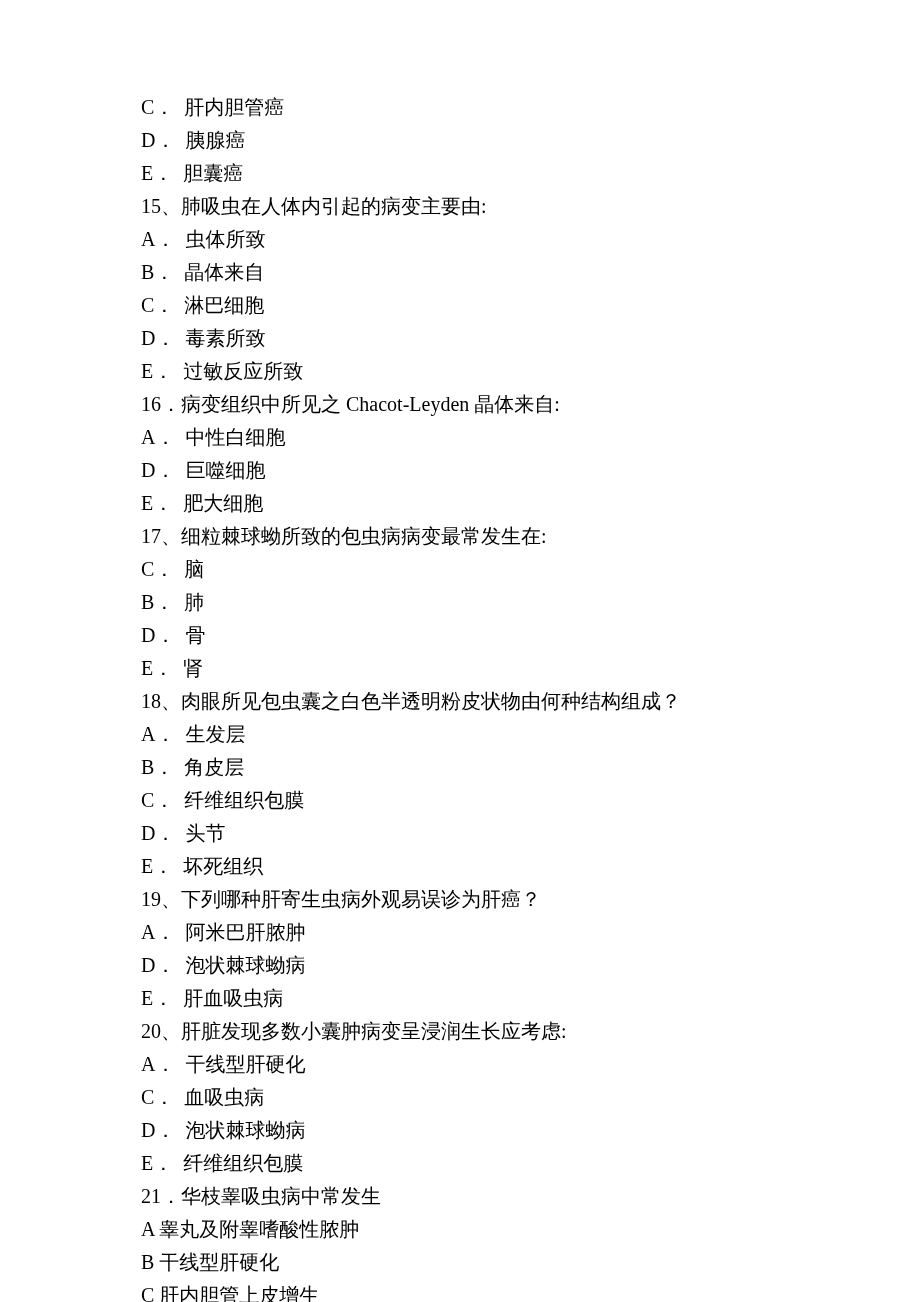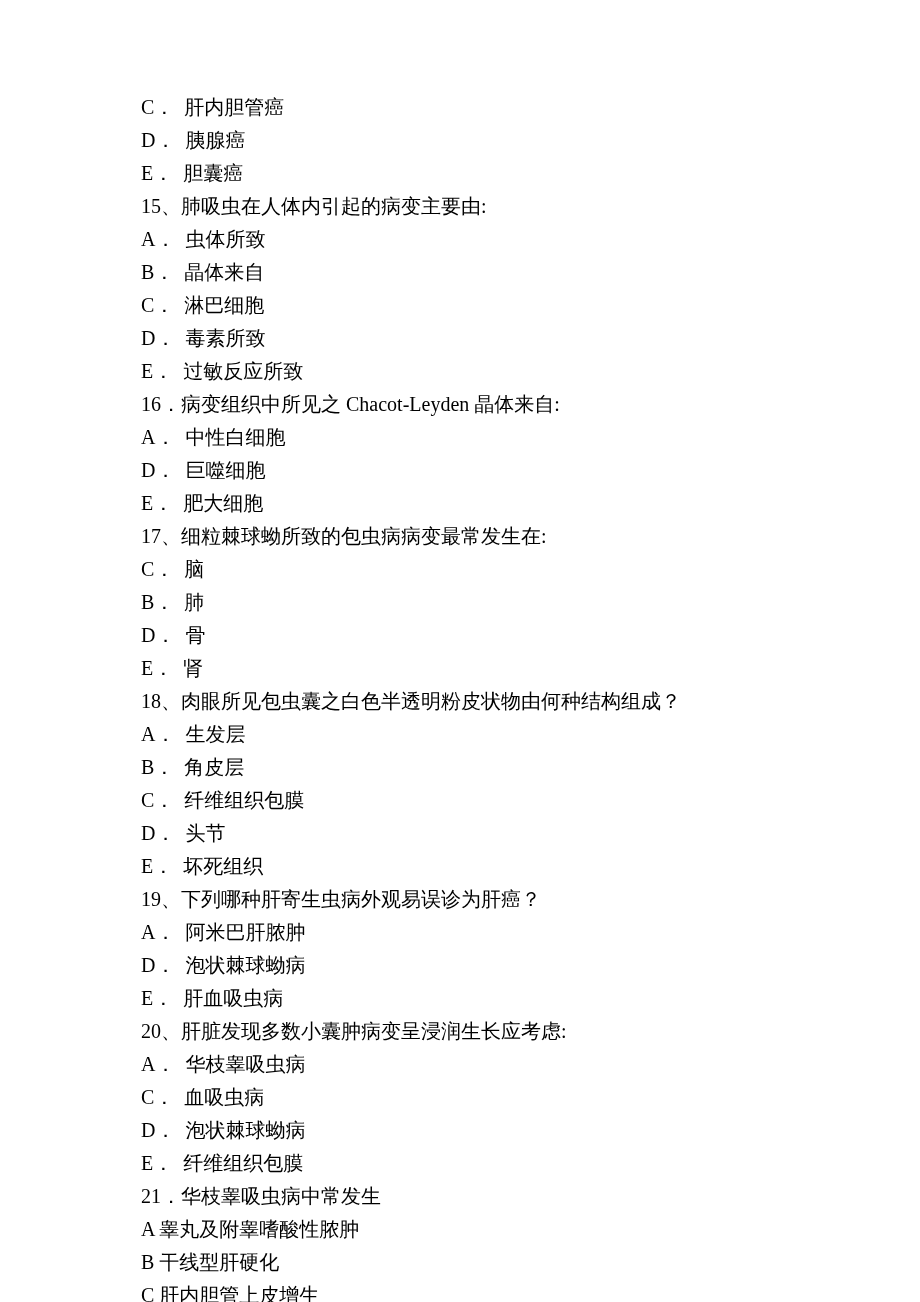--- a/index.html
+++ b/index.html
@@ -51,21 +51,21 @@
   <div class="line">A．  生发层</div>
   <div class="line">B．  角皮层</div>
   <div class="line">C．  纤维组织包膜</div>
   <div class="line">D．  头节</div>
   <div class="line">E．  坏死组织</div>
   <div class="line">19、下列哪种肝寄生虫病外观易误诊为肝癌？</div>
   <div class="line">A．  阿米巴肝脓肿</div>
   <div class="line">D．  泡状棘球蚴病</div>
   <div class="line">E．  肝血吸虫病</div>
   <div class="line">20、肝脏发现多数小囊肿病变呈浸润生长应考虑:</div>
-  <div class="line">A．  华枝睾吸虫病</div>
+  <div class="line">A．  干线型肝硬化</div>
   <div class="line">C．  血吸虫病</div>
   <div class="line">D．  泡状棘球蚴病</div>
   <div class="line">E．  纤维组织包膜</div>
   <div class="line">21．华枝睾吸虫病中常发生</div>
   <div class="line">A 睾丸及附睾嗜酸性脓肿</div>
   <div class="line">B 干线型肝硬化</div>
   <div class="line">C 肝内胆管上皮增生</div>
   <div class="line">D 淤血性脾肿大</div>
 </div>
 

